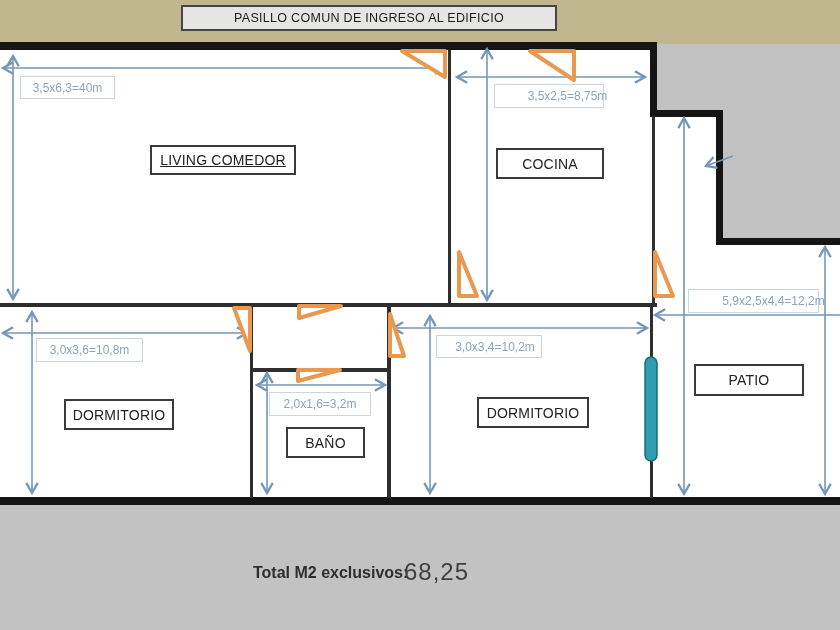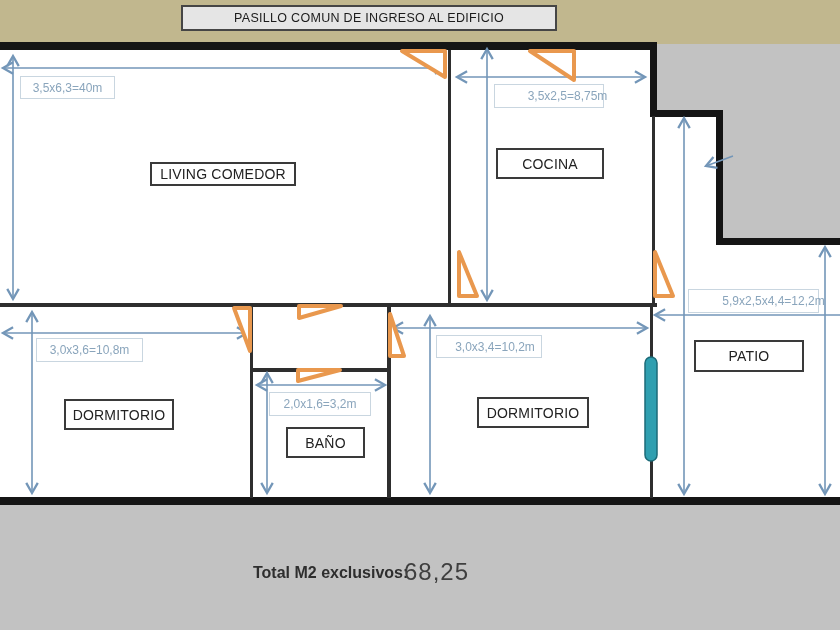--- a/index.html
+++ b/index.html
@@ -113,27 +113,27 @@
   <div class="abs dim-label" style="left:36px;top:338px;width:107px;height:24px;">
       <span>3,0x3,6=10,8m</span>
     </div>
   <div class="abs dim-label" style="left:436px;top:335px;width:106px;height:23px;padding-left:12px;">
       <span>3,0x3,4=10,2m</span>
     </div>
   <div class="abs dim-label" style="left:269px;top:392px;width:102px;height:24px;">
       <span>2,0x1,6=3,2m</span>
     </div>
 
-  <div class="abs room-label" style="left:150px;top:162px;width:146px;height:24px;">
+  <div class="abs room-label" style="left:150px;top:145px;width:146px;height:30px;text-decoration:underline;">
       <span>LIVING COMEDOR</span>
     </div>
   <div class="abs room-label" style="left:496px;top:148px;width:108px;height:31px;">
       <span>COCINA</span>
     </div>
-  <div class="abs room-label" style="left:694px;top:340px;width:110px;height:32px;">
+  <div class="abs room-label" style="left:694px;top:364px;width:110px;height:32px;">
       <span>PATIO</span>
     </div>
   <div class="abs room-label" style="left:64px;top:399px;width:110px;height:31px;">
       <span>DORMITORIO</span>
     </div>
   <div class="abs room-label" style="left:286px;top:427px;width:79px;height:31px;">
       <span>BAÑO</span>
     </div>
   <div class="abs room-label" style="left:477px;top:397px;width:112px;height:31px;">
       <span>DORMITORIO</span>

